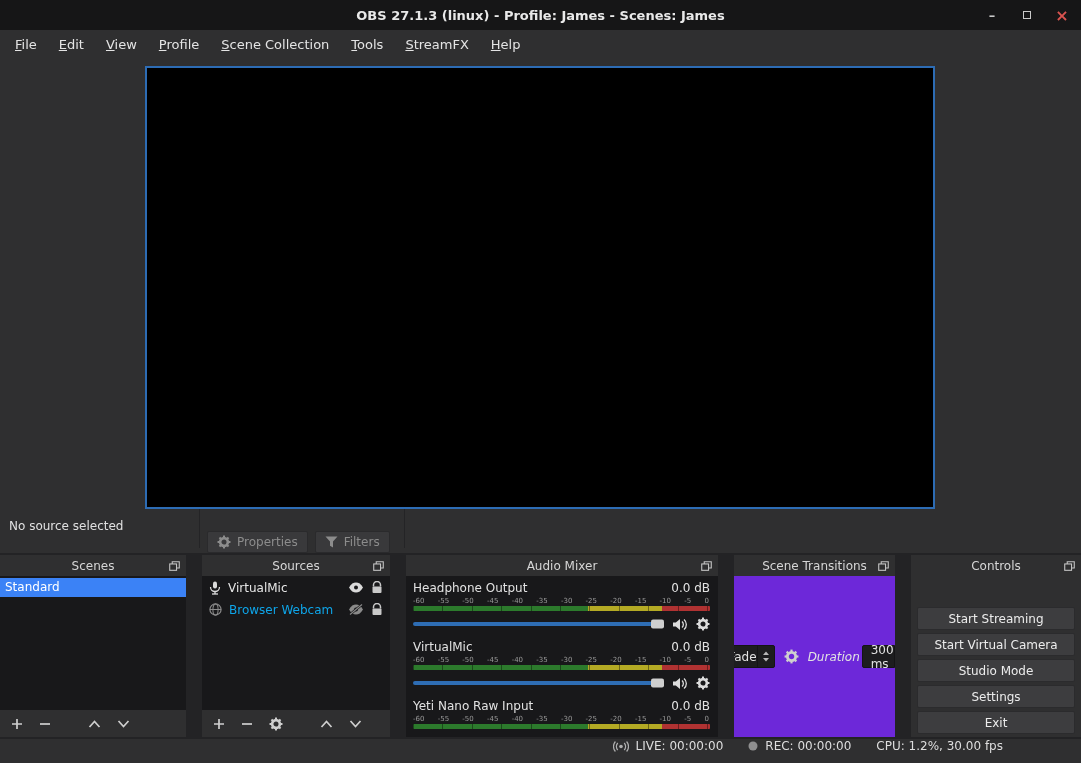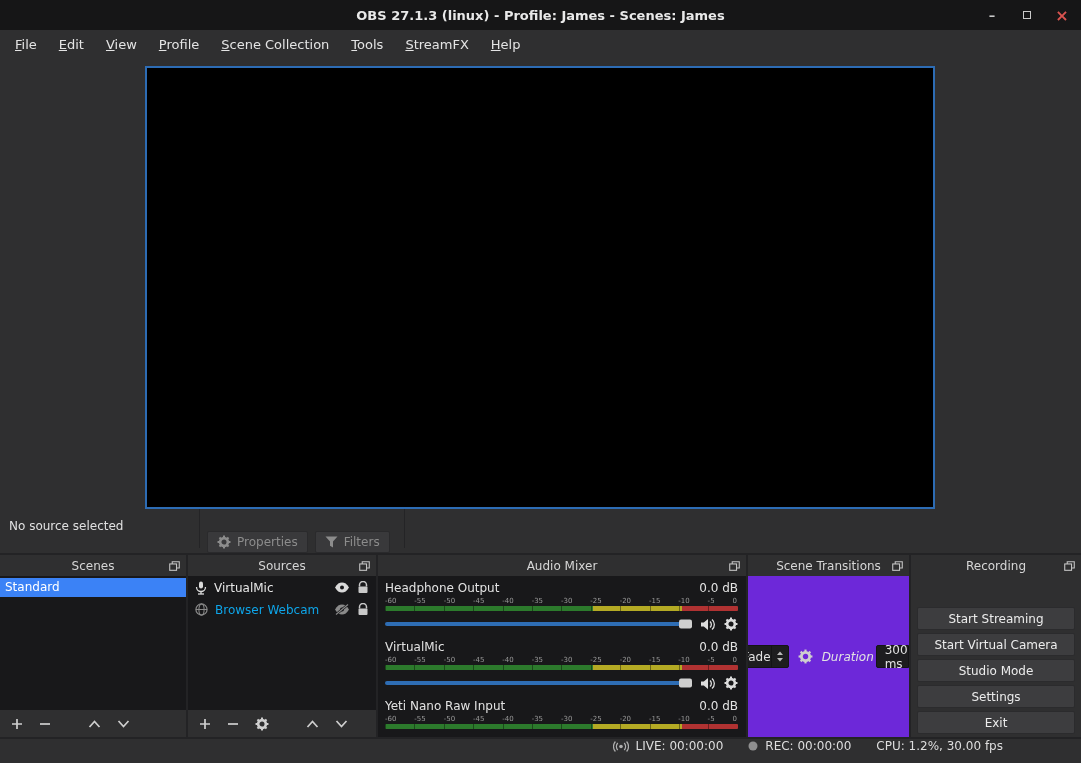--- a/index.html
+++ b/index.html
@@ -27,21 +27,21 @@
   .canvas{position:absolute;left:145px;top:8px;width:790px;height:443px;background:#000;border:2px solid #2d6cb4;}
 
   
   .src-toolbar{flex:0 0 28px;background:#2f2f30;display:flex;align-items:center;}
   .no-source{width:192px;padding-left:9px;font-size:12px;color:#e0e0e0;}
   .tb-sep{width:1px;align-self:stretch;margin:5px 7px;background:#242426;}
   .tb-btn{display:inline-flex;align-items:center;gap:6px;height:22px;padding:0 9px;background:#39393b;border:1px solid #2a2a2c;border-radius:2px;color:#8c8c8c;font-size:12px;margin-right:7px;font-family:inherit;margin-top:32px;}
   .tb-btn svg{color:#8c8c8c;}
 
   
-  .docks{flex:0 0 184px;background:#232325;display:flex;gap:2px;padding-top:2px;}
+  .docks{flex:0 0 184px;background:#232325;display:flex;gap:16px;padding-top:2px;}
   .panel{background:#2f2f30;display:flex;flex-direction:column;min-width:0;}
   .p-scenes{width:186px;} .p-sources{width:188px;} .p-mixer{flex:1;} .p-trans{width:161px;} .p-controls{width:170px;}
   .panel-header{flex:0 0 21px;display:flex;align-items:center;justify-content:center;position:relative;font-size:12px;color:#d6d6d6;}
   .panel-pop{position:absolute;right:6px;top:50%;transform:translateY(-50%);color:#c4c4c4;display:flex;}
   .panel-body{flex:1;overflow:hidden;position:relative;}
   .dark-body{background:#18181a;}
   .panel-footer{flex:0 0 27px;display:flex;align-items:center;padding:0 11px;gap:16px;}
   .ft-btn{color:#cfcfcf;display:flex;align-items:center;}
   .group-gap{margin-left:21px;}
 
@@ -478,21 +478,21 @@
                   <path d="M3.5 4.5L0.5 0.5h6z" fill="currentColor"></path>
                 </svg>
               </span>
           </div>
         </div>
       </div>
     </div>
 
     <div class="panel p-controls">
       <div class="panel-header">
-        <span>Recording</span>
+        <span>Controls</span>
         <span class="panel-pop">
           <svg width="11" height="10" viewBox="0 0 12 11">
               <rect x="0.75" y="3.25" width="7.5" height="7" fill="none" stroke="currentColor" stroke-width="1.2"></rect>
               <path d="M3.5 3.25V0.75h7.75v7h-2.75" fill="none" stroke="currentColor" stroke-width="1.2"></path>
             </svg>
         </span>
       </div>
       <div class="panel-body controls-body">
         <button class="ctl-btn">Start Streaming</button>
         <button class="ctl-btn">Start Virtual Camera</button>

